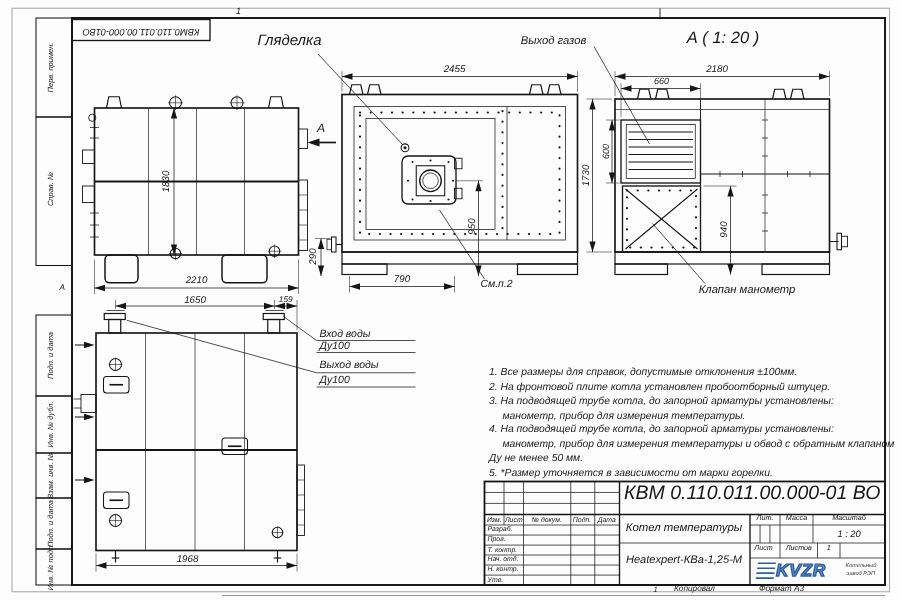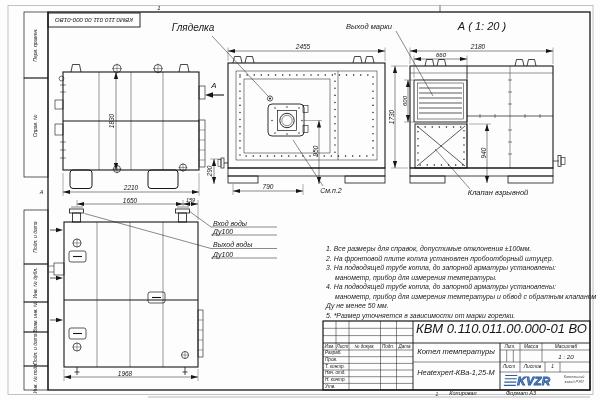--- a/index.html
+++ b/index.html
@@ -387,22 +387,22 @@
 <span class="t v" style="left:112px;top:121px;font-size:6.5px">1830</span>
 
 <span class="t" style="left:193px;top:28px;font-size:10px">Гляделка</span>
 <span class="t" style="left:303px;top:47px;font-size:6.5px">2455</span>
 <span class="t" style="left:268px;top:187px;font-size:6.5px">790</span>
 <span class="t v" style="left:210px;top:171px;font-size:6.5px">290</span>
 <span class="t v" style="left:315.5px;top:151px;font-size:6.5px">950</span>
 <span class="t" style="left:331px;top:190px;font-size:7px">См.п.2</span>
 
 <span class="t" style="left:482px;top:26px;font-size:11px">А ( 1: 20 )</span>
-<span class="t" style="left:369px;top:27px;font-size:7.5px">Выход марки</span>
-<span class="t" style="left:498px;top:193px;font-size:7.5px">Клапан взрывной</span>
+<span class="t" style="left:369px;top:27px;font-size:7.5px">Выход газов</span>
+<span class="t" style="left:498px;top:193px;font-size:7.5px">Клапан манометр</span>
 <span class="t" style="left:478px;top:47px;font-size:6.5px">2180</span>
 <span class="t" style="left:441px;top:55px;font-size:6px">660</span>
 <span class="t v" style="left:404.5px;top:101px;font-size:6px">600</span>
 <span class="t v" style="left:391.5px;top:117px;font-size:6.5px">1730</span>
 <span class="t v" style="left:483.5px;top:153px;font-size:6.5px">940</span>
 
 <span class="t" style="left:130px;top:201px;font-size:6.5px">1650</span>
 <span class="t" style="left:190.5px;top:201px;font-size:5.5px">159</span>
 <span class="t" style="left:125px;top:373.5px;font-size:6.5px">1968</span>
 <span class="t l" style="left:213px;top:222.5px;font-size:7px">Вход воды</span>

